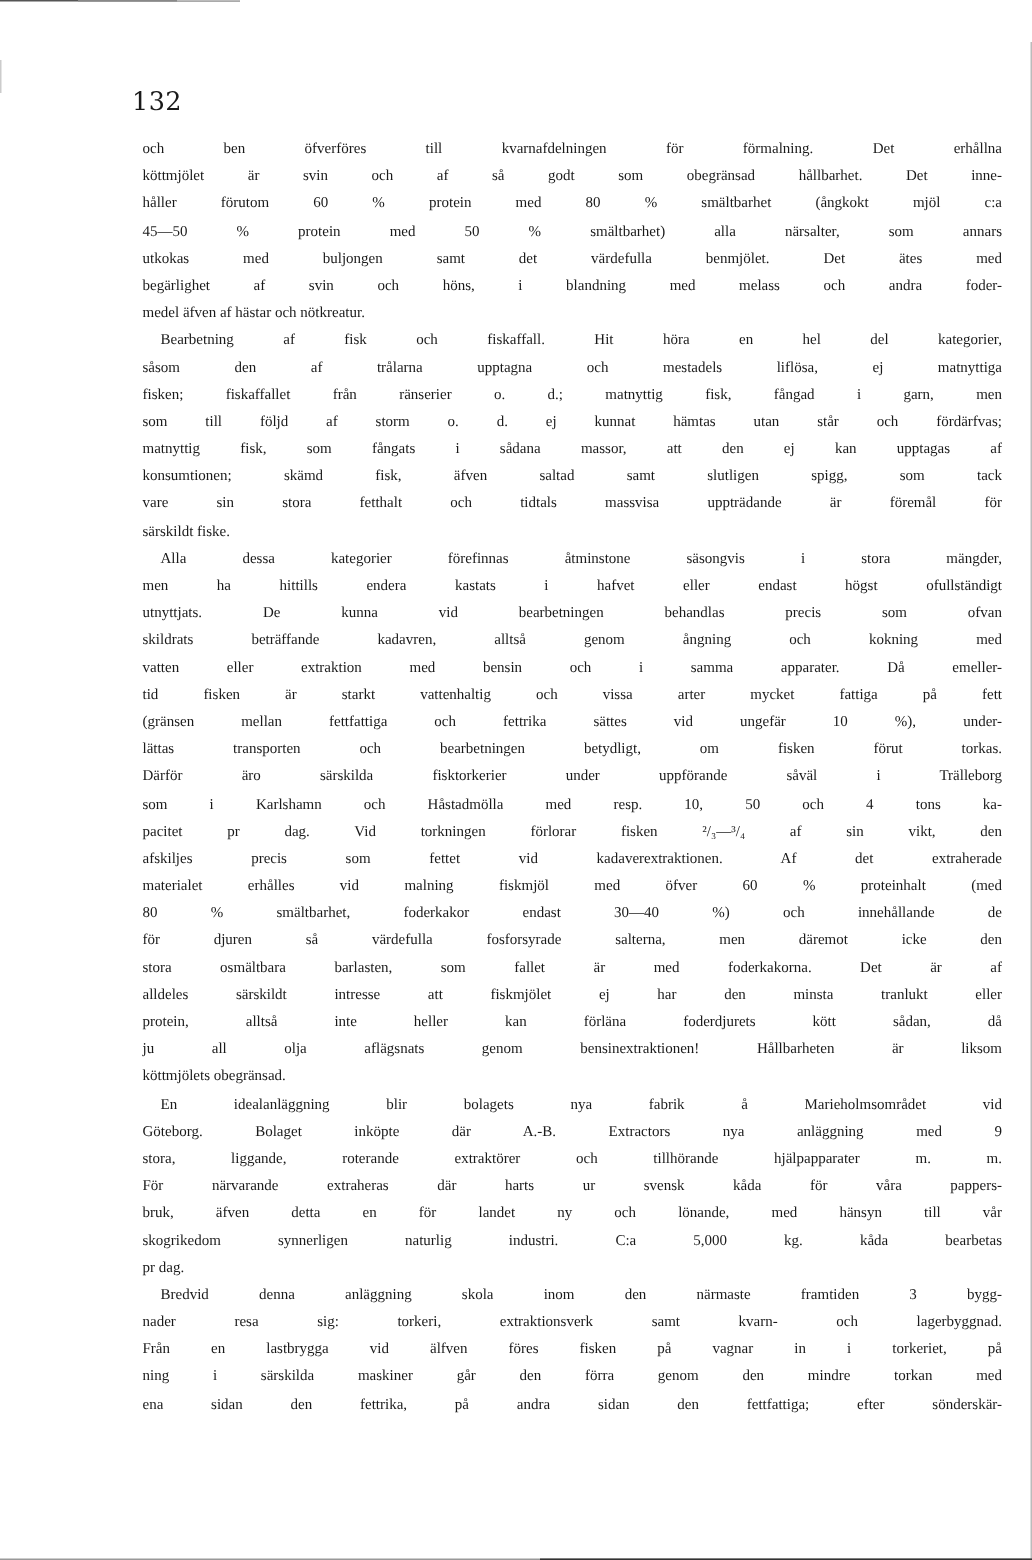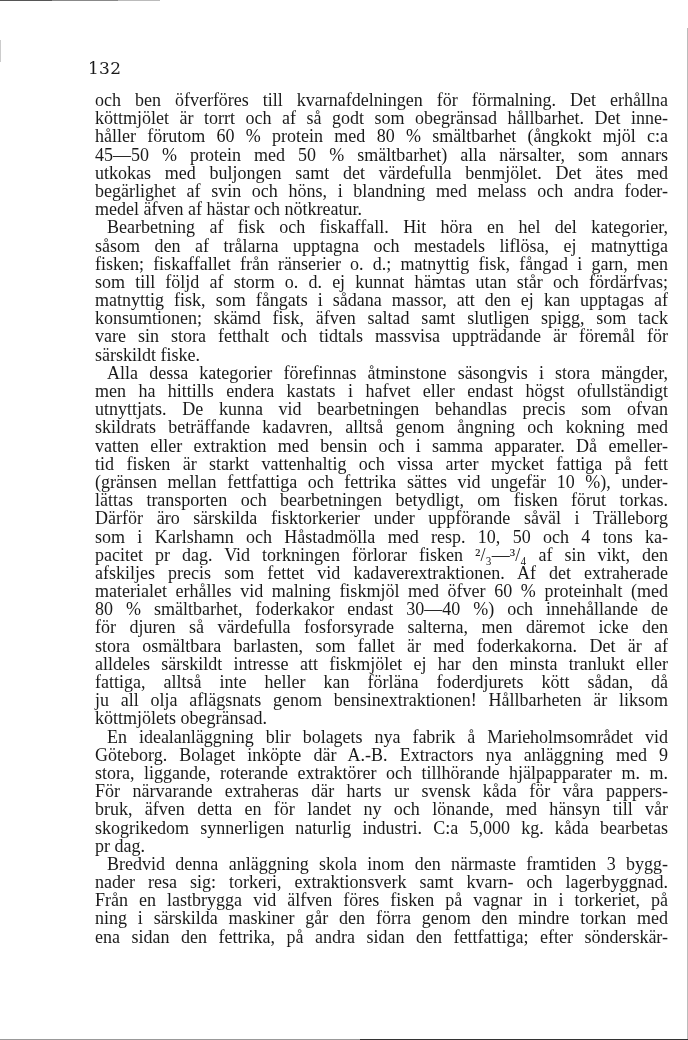--- a/index.html
+++ b/index.html
@@ -14,21 +14,21 @@
   .leftedge { position: absolute; top: 40px; left: 0; width: 1px; height: 22px; background: #ccc; }
   .bottombar { position: absolute; bottom: 0; left: 0; width: 688px; height: 1px; background: #999; }
   .bottombar2 { position: absolute; bottom: 0; left: 360px; width: 328px; height: 1px; background: #333; }
 
   .page-number {
     position: absolute; left: 88px; top: 58px; font-size: 17px; letter-spacing: 0.3px;
   }
   .text-block {
     position: absolute; left: 95px; top: 91px; width: 573px;
     font-family: "Liberation Serif", "DejaVu Serif", serif;
-    font-size: 18px; line-height: 18.2px;
+    font-size: 10px; line-height: 18.2px;
   }
   .line {
     display: block; height: 18.2px; white-space: nowrap;
     text-align: justify; text-align-last: justify;
   }
   .line.last { text-align-last: left; }
   .line.indent { padding-left: 12px; }
   .it { }
 </style>
 </head>
@@ -40,21 +40,21 @@
 <div class="rightedge"></div>
 <div class="leftedge"></div>
 <div class="bottombar"></div>
 <div class="bottombar2"></div>
 
 <div class="page-number">132</div>
 
 <div class="text-block" id="text-block">
     <div>
       <span class="line"><span>och ben öfverföres till kvarnafdelningen för förmalning. Det erhållna</span></span>
-      <span class="line"><span class="it">köttmjölet</span><span> är torrt och af så godt som obegränsad hållbarhet. Det inne-</span></span>
+      <span class="line"><span class="it">köttmjölet</span><span> är svin och af så godt som obegränsad hållbarhet. Det inne-</span></span>
       <span class="line"><span>håller förutom 60 % protein med 80 % smältbarhet (ångkokt mjöl c:a</span></span>
       <span class="line"><span>45—50 % protein med 50 % smältbarhet) alla närsalter, som annars</span></span>
       <span class="line"><span>utkokas med buljongen samt det värdefulla benmjölet. Det ätes med</span></span>
       <span class="line"><span>begärlighet af svin och höns, i blandning med melass och andra foder-</span></span>
       <span class="line last"><span>medel äfven af hästar och nötkreatur.</span></span>
     </div>
     <div>
       <span class="line indent"><span class="it">Bearbetning af fisk och fiskaffall.</span><span> Hit höra en hel del kategorier,</span></span>
       <span class="line"><span>såsom den af trålarna upptagna och mestadels liflösa, ej matnyttiga</span></span>
       <span class="line"><span>fisken; fiskaffallet från ränserier o. d.; matnyttig fisk, fångad i garn, men</span></span>
@@ -75,21 +75,21 @@
       <span class="line"><span>lättas transporten och bearbetningen betydligt, om fisken förut torkas.</span></span>
       <span class="line"><span>Därför äro särskilda fisktorkerier under uppförande såväl i Trälleborg</span></span>
       <span class="line"><span>som i Karlshamn och Håstadmölla med resp. 10, 50 och 4 tons ka-</span></span>
       <span class="line"><span>pacitet pr dag. Vid torkningen förlorar fisken ²/₃—³/₄ af sin vikt, den</span></span>
       <span class="line"><span>afskiljes precis som fettet vid kadaverextraktionen. Af det extraherade</span></span>
       <span class="line"><span>materialet erhålles vid malning </span><span class="it">fiskmjöl</span><span> med öfver 60 % proteinhalt (med</span></span>
       <span class="line"><span>80 % smältbarhet, foderkakor endast 30—40 %) och innehållande de</span></span>
       <span class="line"><span>för djuren så värdefulla fosforsyrade salterna, men däremot icke den</span></span>
       <span class="line"><span>stora osmältbara barlasten, som fallet är med foderkakorna. Det är af</span></span>
       <span class="line"><span>alldeles särskildt intresse att fiskmjölet </span><span class="it">ej har den minsta tranlukt eller</span></span>
-      <span class="line"><span class="it">fattiga,</span><span> alltså inte heller kan förläna foderdjurets kött sådan, då</span></span>
+      <span class="line"><span class="it">protein,</span><span> alltså inte heller kan förläna foderdjurets kött sådan, då</span></span>
       <span class="line"><span>ju all olja aflägsnats genom bensinextraktionen! Hållbarheten är liksom</span></span>
       <span class="line last"><span>köttmjölets obegränsad.</span></span>
     </div>
     <div>
       <span class="line indent"><span>En idealanläggning blir bolagets nya fabrik å Marieholmsområdet vid</span></span>
       <span class="line"><span>Göteborg. Bolaget inköpte där A.-B. Extractors nya anläggning med 9</span></span>
       <span class="line"><span>stora, liggande, roterande extraktörer och tillhörande hjälpapparater m. m.</span></span>
       <span class="line"><span>För närvarande extraheras där harts ur svensk kåda för våra pappers-</span></span>
       <span class="line"><span>bruk, äfven detta en för landet ny och lönande, med hänsyn till vår</span></span>
       <span class="line"><span>skogrikedom synnerligen naturlig industri. C:a 5,000 kg. kåda bearbetas</span></span>

